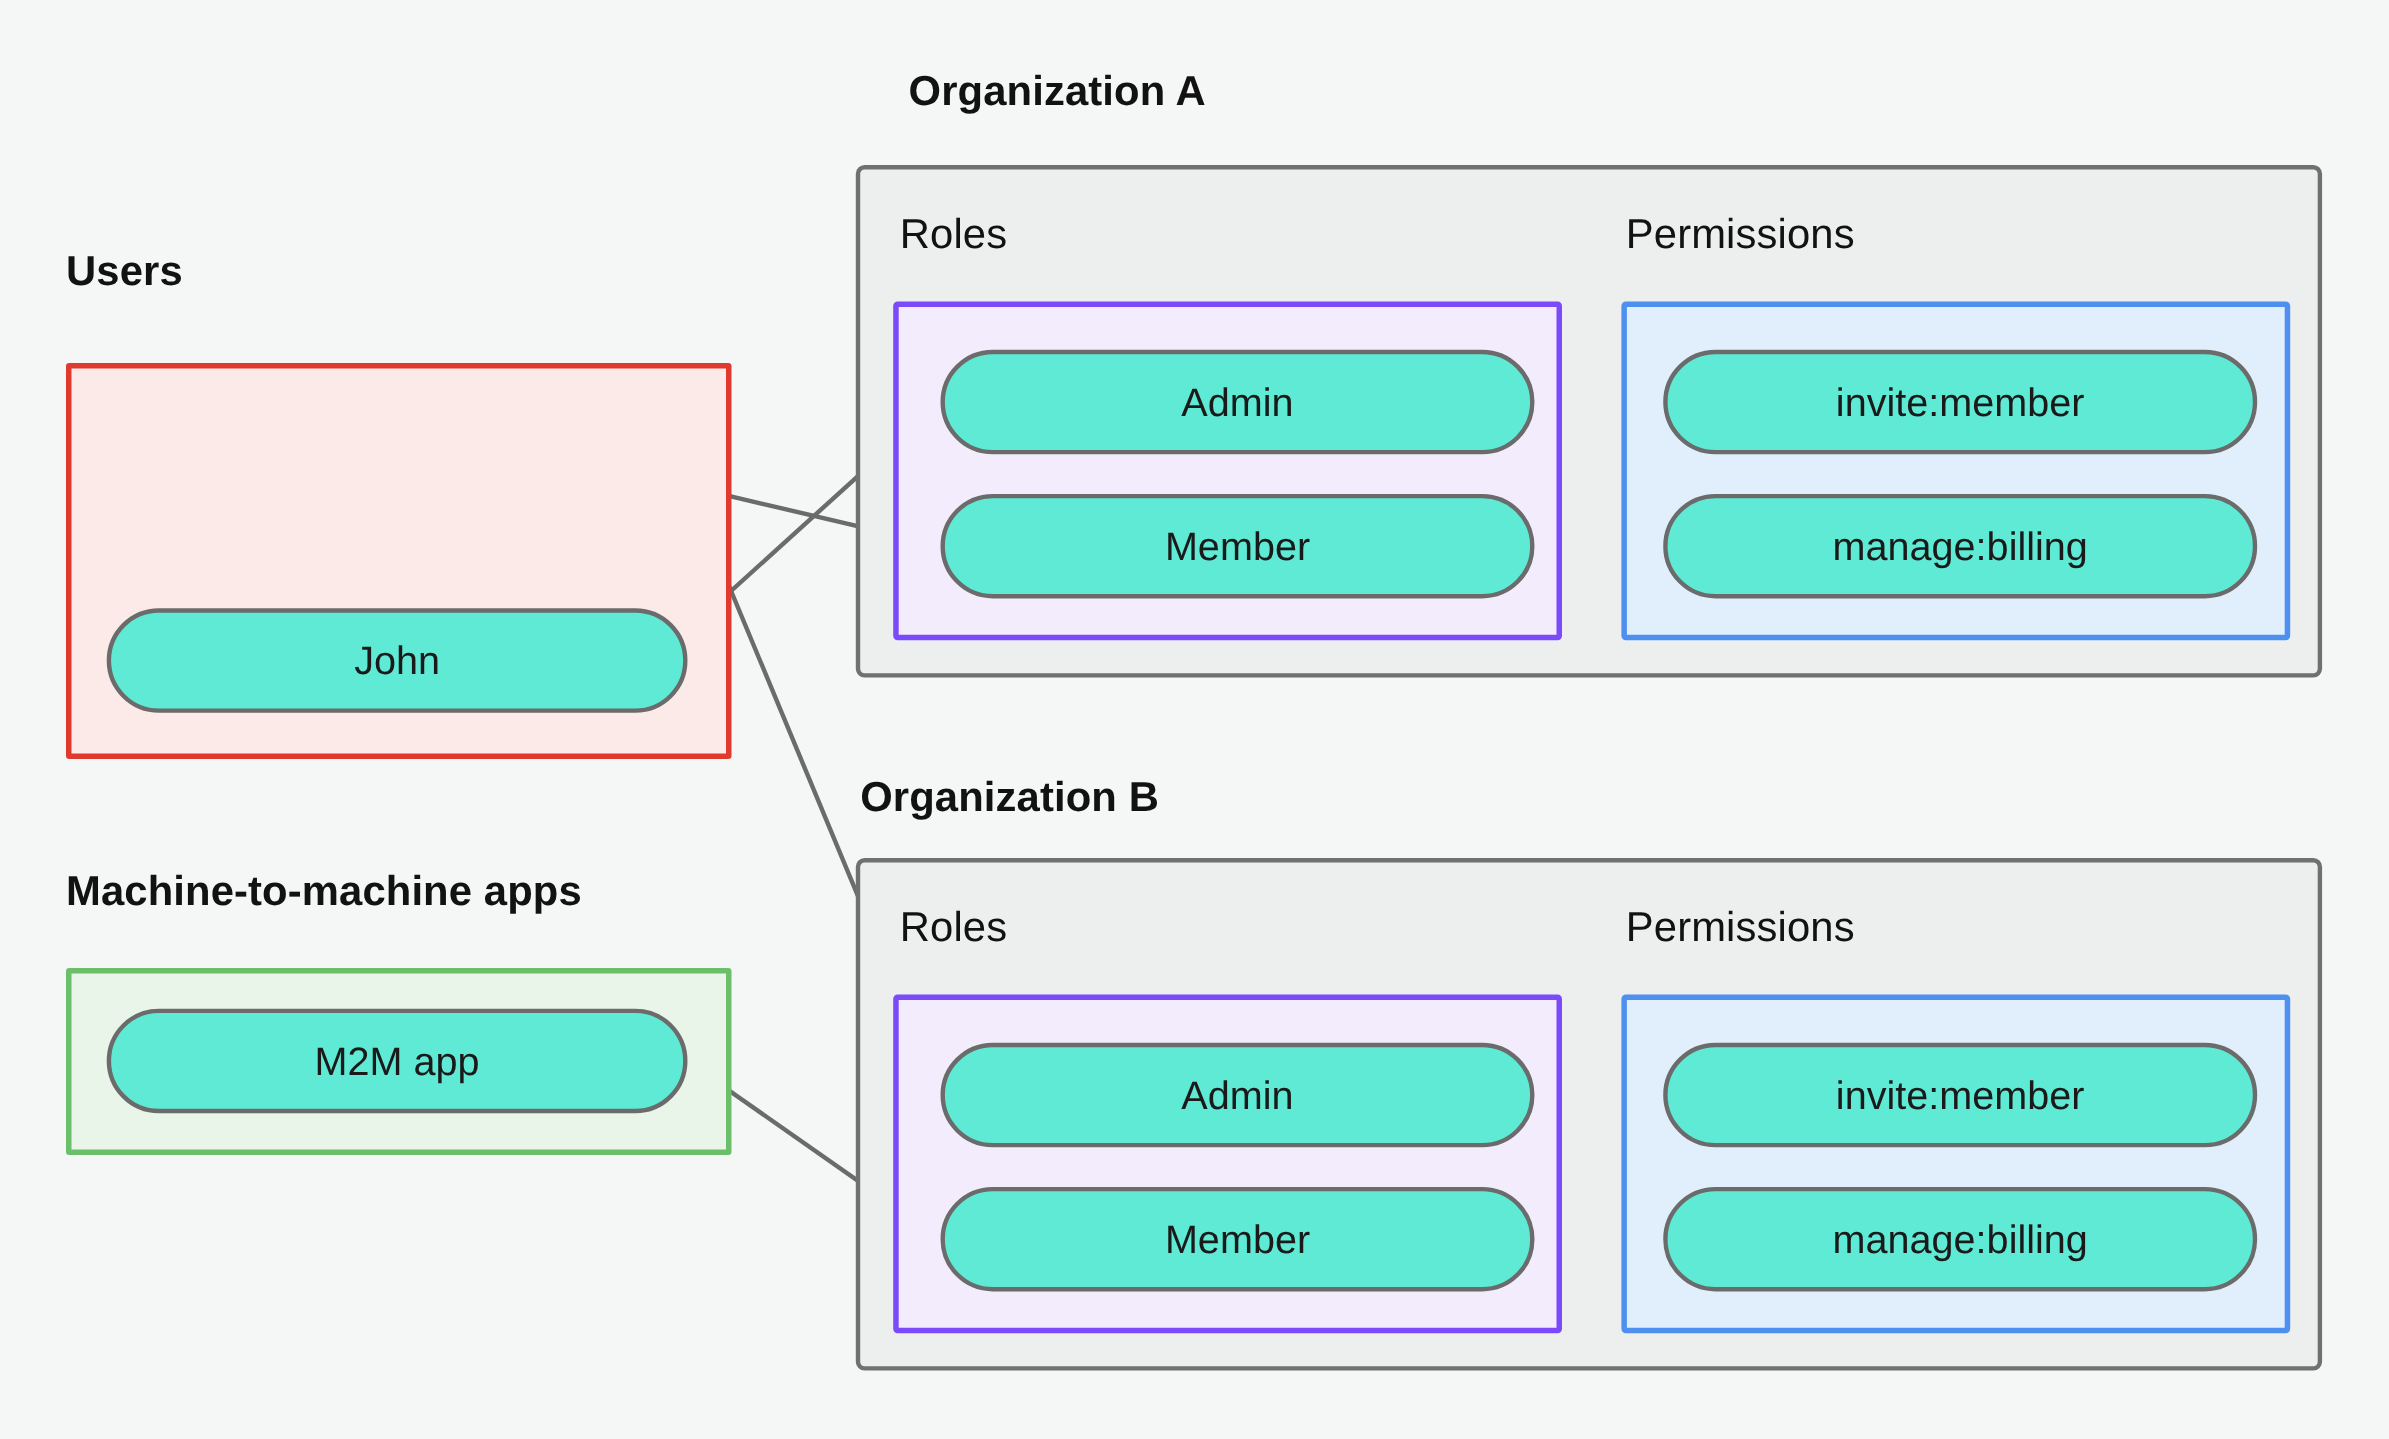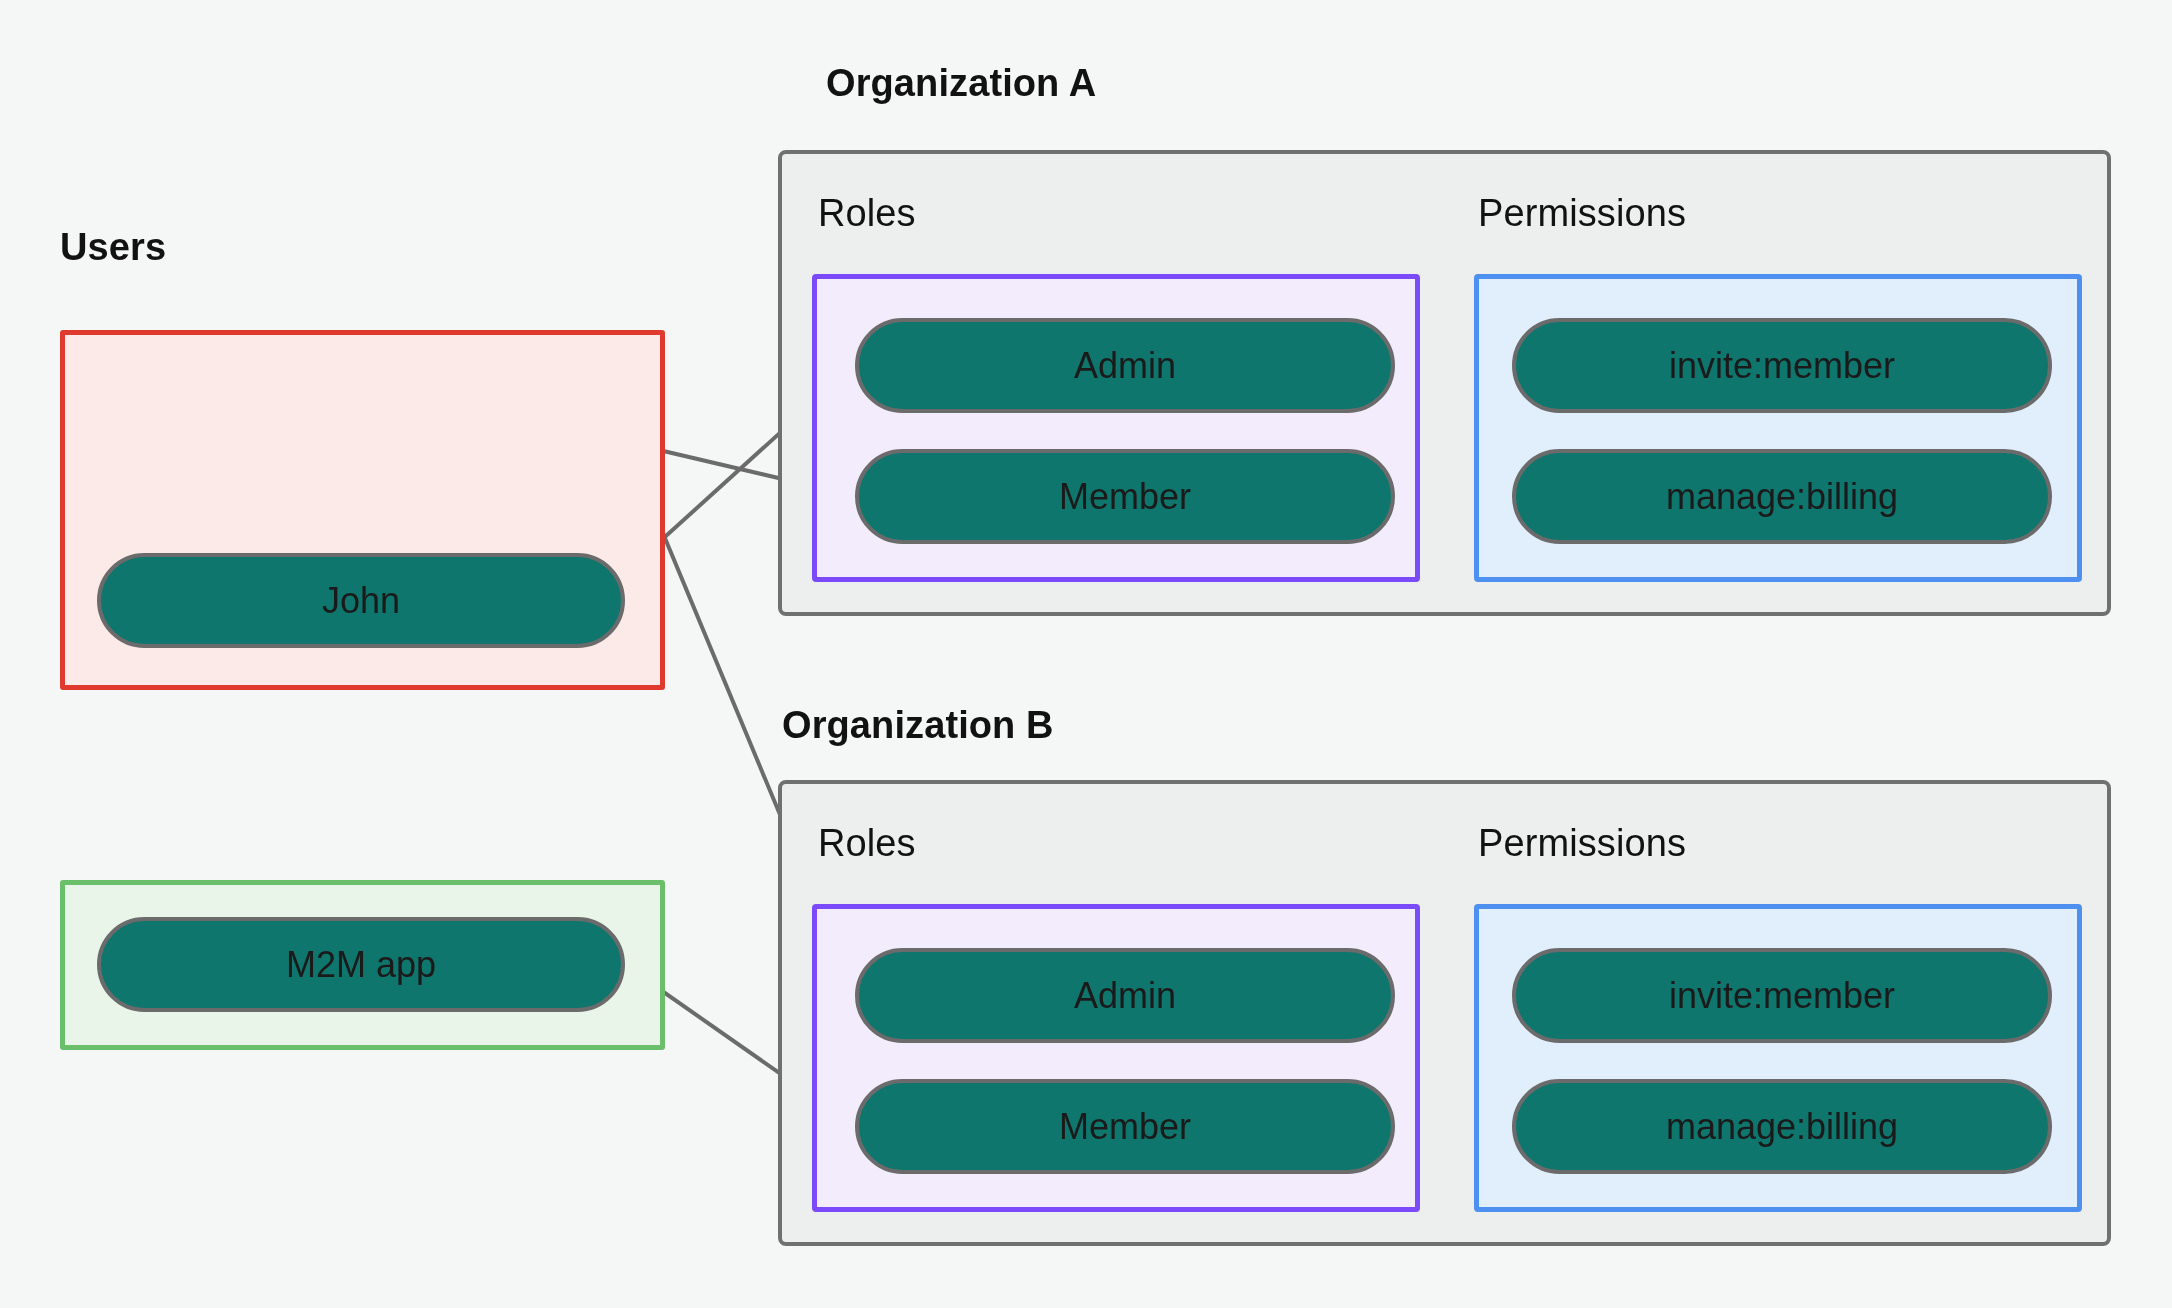--- a/index.html
+++ b/index.html
@@ -78,21 +78,21 @@
     border-color: #4D90F0;
     border-width: 5px;
     border-radius: 4px;
   }
 
   
   .pill {
     position: absolute;
     z-index: 3;
     box-sizing: border-box;
-    background: #0f766e;
+    background: #5eead4;
     border: 4px solid #6B6B6B;
     border-radius: 999px;
     display: flex;
     align-items: center;
     justify-content: center;
     font-size: 36px;
     color: #1A1A1A;
     white-space: nowrap;
   }
 </style>
@@ -138,20 +138,21 @@
     </g>
   </svg>
 
   <div class="caption" style="left:60px; top:226px;">Users</div>
 
   <div class="group-box users" style="left:60px; top:330px; width:605px; height:360px;"></div>
 
 
   <div class="pill" style="left:97px; top:525px; width:528px; height:95px;margin-top:28px;">John</div>
 
+  <div class="caption" style="left:60px; top:790px;">Machine-to-machine apps</div>
 
   <div class="group-box m2m" style="left:60px; top:880px; width:605px; height:170px;"></div>
 
   <div class="pill" style="left:97px; top:917px; width:528px; height:95px;text-align:right;">M2M app</div>
 
   <div class="caption" style="left:782px; top:62px;margin-left:44px;">Organization A</div>
 
   <div class="group-box org" style="left:778px; top:150px; width:1333px; height:466px;"></div>
 
   <div class="caption light" style="left:818px; top:192px;">Roles</div>

